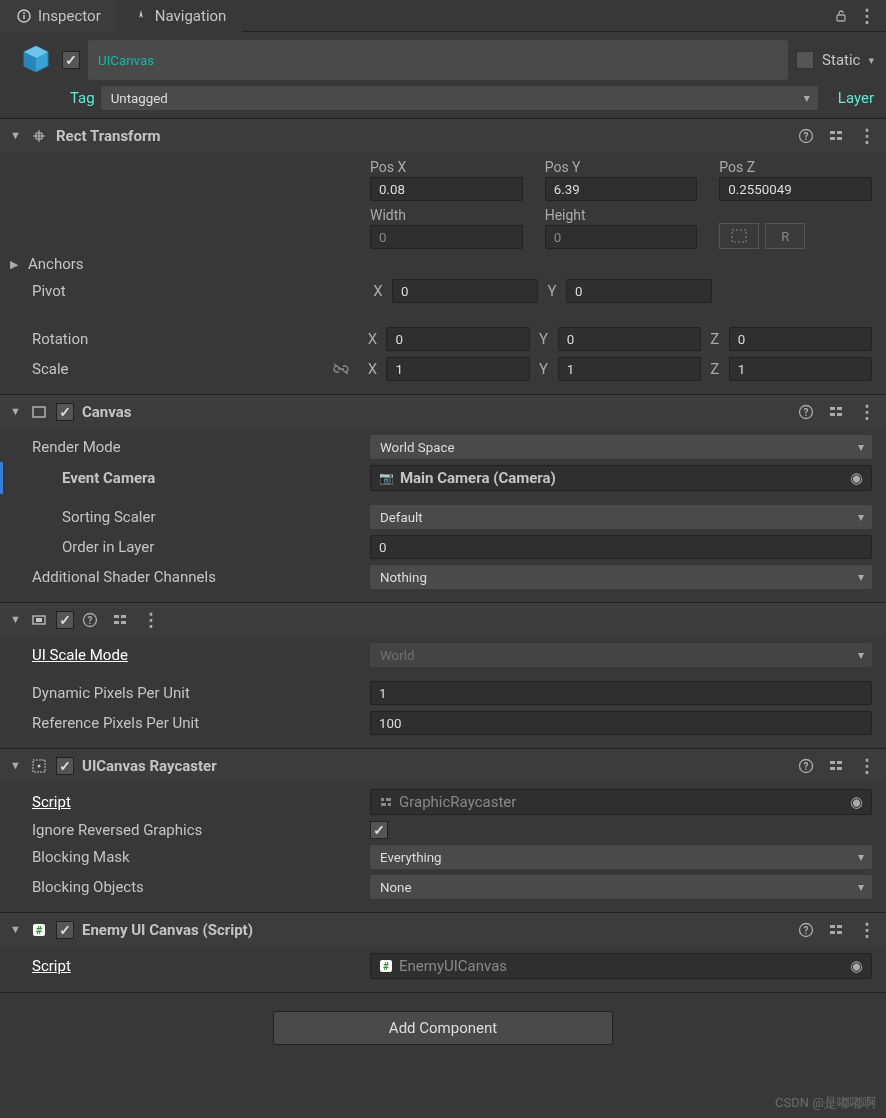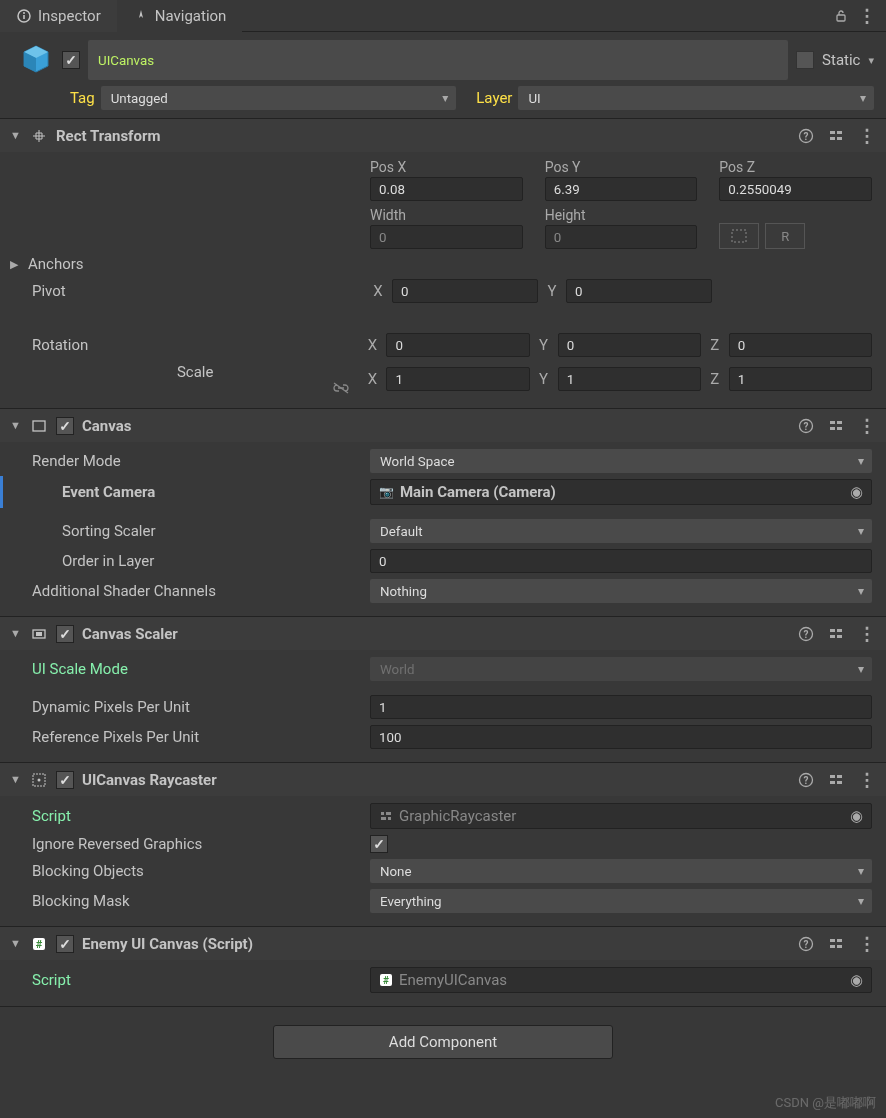--- a/index.html
+++ b/index.html
@@ -7,40 +7,40 @@
 .tabbar { display:flex; align-items:center; background:#383838; border-bottom:1px solid #222; height:32px; }
 .tab { display:flex; align-items:center; gap:6px; padding:6px 16px; background:#383838; cursor:pointer; height:32px; }
 .tab.active { background:#3c3c3c; }
 .tab .icon { width:16px; height:16px; display:inline-flex; align-items:center; justify-content:center; color:#c4c4c4; }
 .tabbar .spacer { flex:1; }
 .tabbar .right { display:flex; gap:10px; padding-right:10px; align-items:center; color:#aaa; }
 .header-row { display:flex; align-items:center; padding:8px 12px 4px 18px; gap:8px; }
 .cube-icon { width:36px; height:36px; }
 .checkbox { width:18px; height:18px; background:#555; border:1px solid #222; display:inline-flex; align-items:center; justify-content:center; cursor:pointer; }
 .checkbox.checked::after { content:"✓"; color:#ddd; font-size:14px; font-weight:bold; }
-.name-field { flex:1; background:#4a4a4a; border:none; padding:20px 10px; color:#bef264; height:26px; border-radius:2px; }
+.name-field { flex:1; background:#4a4a4a; border:none; padding:20px 10px; color:#14b8a6; height:26px; border-radius:2px; }
 .static-box { width:18px; height:18px; background:#555; border:1px solid #333; }
 .taglayer { display:flex; align-items:center; padding:2px 12px 8px 70px; gap:6px; }
-.taglayer .lbl { color:#fde047; }
+.taglayer .lbl { color:#5eead4; }
 .dropdown { background:#4a4a4a; border:none; color:#ddd; padding:3px 10px; height:24px; border-radius:2px; appearance:none; position:relative; }
 .dropdown-wrap { position:relative; display:flex; align-items:center; }
 .dropdown-wrap::after { content:"▾"; position:absolute; right:8px; pointer-events:none; color:#aaa; font-size:12px; }
 .section { border-top:1px solid #222; }
 .section-head { display:flex; align-items:center; padding:6px 10px; gap:8px; background:#3c3c3c; }
 .foldout { width:12px; cursor:pointer; color:#aaa; font-size:11px; }
 .comp-icon { width:18px; height:18px; display:inline-flex; align-items:center; justify-content:center; }
 .section-title { font-weight:bold; flex:1; }
 .right-icons { display:flex; gap:14px; align-items:center; color:#aaa; }
 .right-icons span { cursor:pointer; }
 .body { padding:4px 14px 10px 14px; }
 .row { display:flex; align-items:center; padding:3px 0; gap:6px; }
 .row .key { width:350px; padding-left:18px; color:#c4c4c4; }
 .row .key.indent { padding-left:48px; }
 .row .key.bold { font-weight:bold; }
-.row .key.dim { color:#86efac; }
+.row .key.dim { color:#ffffff;text-decoration:underline; }
 .three-col { display:flex; gap:22px; flex:1; }
 .three-col > div { flex:1; }
 .collbl { color:#aaa; font-size:14px; padding-bottom:2px; }
 .numfield { width:100%; background:#2f2f2f; border:1px solid #222; color:#ddd; padding:3px 8px; height:24px; border-radius:2px; }
 .numfield.dim { color:#888; }
 .axis { display:flex; align-items:center; gap:6px; width:168px; }
 .axis .axlbl { width:16px; text-align:center; color:#aaa; }
 .axis input { flex:1; }
 .full-dropdown { flex:1; }
 .full-dropdown .dropdown { width:100%; }
@@ -104,25 +104,20 @@
   <span style="color:#aaa;font-size:11px;">▾</span>
 </div>
 <div class="taglayer">
   <span class="lbl">Tag</span>
   <div class="dropdown-wrap" style="flex:1;">
     <select class="dropdown" style="width:100%;">
       <option>Untagged</option>
     </select>
   </div>
   <span class="lbl" style="margin-left:14px;">Layer</span>
-  <div class="dropdown-wrap" style="flex:1;">
-    <select class="dropdown" style="width:100%;">
-      <option>UI</option>
-    </select>
-  </div>
 </div>
 
 <div class="section">
   <div class="section-head">
     <span class="foldout">▼</span>
     <span class="comp-icon">
       <svg width="16" height="16" viewBox="0 0 16 16">
           <path d="M8 2 L8 14 M2 8 L14 8 M5 5 L11 5 M5 11 L11 11 M5 5 L5 11 M11 5 L11 11" stroke="#c4c4c4" stroke-width="1" fill="none"></path>
         </svg>
     </span>
@@ -179,37 +174,37 @@
       <div class="key">Pivot</div>
       <div class="axis">
           <span class="axlbl">X</span>
           <input class="numfield" value="0" style="">
         </div>
       <div class="axis">
           <span class="axlbl">Y</span>
           <input class="numfield" value="0" style="">
         </div>
     </div>
-    <div class="row" style="margin-top:24px;">
+    <div class="row" style="margin-top:18px;">
       <div class="key">Rotation</div>
       <div class="axis">
           <span class="axlbl">X</span>
           <input class="numfield" value="0" style="">
         </div>
       <div class="axis">
           <span class="axlbl">Y</span>
           <input class="numfield" value="0" style="">
         </div>
       <div class="axis">
           <span class="axlbl">Z</span>
           <input class="numfield" value="0" style="">
         </div>
     </div>
     <div class="row">
-      <div class="key" style="display:flex;align-items:center;flex-direction:column;">
+      <div class="key" style="display:flex;align-items:center;">
         <span>Scale</span>
         <span class="link-icon" style="margin-left:auto;margin-right:8px;">
           <svg width="18" height="14" viewBox="0 0 18 14">
               <path d="M5 4 a3 3 0 0 0 0 6 h2 M13 10 a3 3 0 0 0 0 -6 h-2 M6 7 h6" stroke="#888" stroke-width="1.3" fill="none"></path>
               <path d="M2 2 L16 12" stroke="#888" stroke-width="1.3"></path>
             </svg>
         </span>
       </div>
       <div class="axis">
           <span class="axlbl">X</span>
@@ -292,21 +287,20 @@
 <div class="section">
   <div class="section-head">
     <span class="foldout">▼</span>
     <span class="comp-icon">
         <svg width="16" height="16" viewBox="0 0 16 16">
           <rect x="2" y="4" width="12" height="8" fill="none" stroke="#c4c4c4" stroke-width="1.3"></rect>
           <rect x="5" y="6" width="6" height="4" fill="#c4c4c4"></rect>
         </svg>
       </span>
     <span class="checkbox checked"></span>
-    <span class="section-title">Canvas Scaler</span>
     <div class="right-icons">
       <span>
           <svg width="16" height="16" viewBox="0 0 16 16">
             <circle cx="8" cy="8" r="6.5" fill="none" stroke="#aaa" stroke-width="1.3"></circle>
             <text x="8" y="12" text-anchor="middle" fill="#aaa" font-size="10" font-weight="bold">?</text>
           </svg>
         </span>
       <span>
           <svg width="16" height="16" viewBox="0 0 16 16">
             <rect x="2" y="3" width="5" height="3" fill="#aaa"></rect>
@@ -379,29 +373,29 @@
           </span>
         <span>GraphicRaycaster</span>
         <span class="target">◉</span>
       </div>
     </div>
     <div class="row">
       <div class="key">Ignore Reversed Graphics</div>
       <span class="checkbox checked"></span>
     </div>
     <div class="row">
+      <div class="key">Blocking Mask</div>
+      <div class="full-dropdown dropdown-wrap">
+          <select class="dropdown"><option>Everything</option></select>
+        </div>
+    </div>
+    <div class="row">
       <div class="key">Blocking Objects</div>
       <div class="full-dropdown dropdown-wrap">
           <select class="dropdown"><option>None</option></select>
-        </div>
-    </div>
-    <div class="row">
-      <div class="key">Blocking Mask</div>
-      <div class="full-dropdown dropdown-wrap">
-          <select class="dropdown"><option>Everything</option></select>
         </div>
     </div>
   </div>
 </div>
 
 <div class="section">
   <div class="section-head">
     <span class="foldout">▼</span>
     <span class="comp-icon">
         <svg width="16" height="16" viewBox="0 0 16 16">

